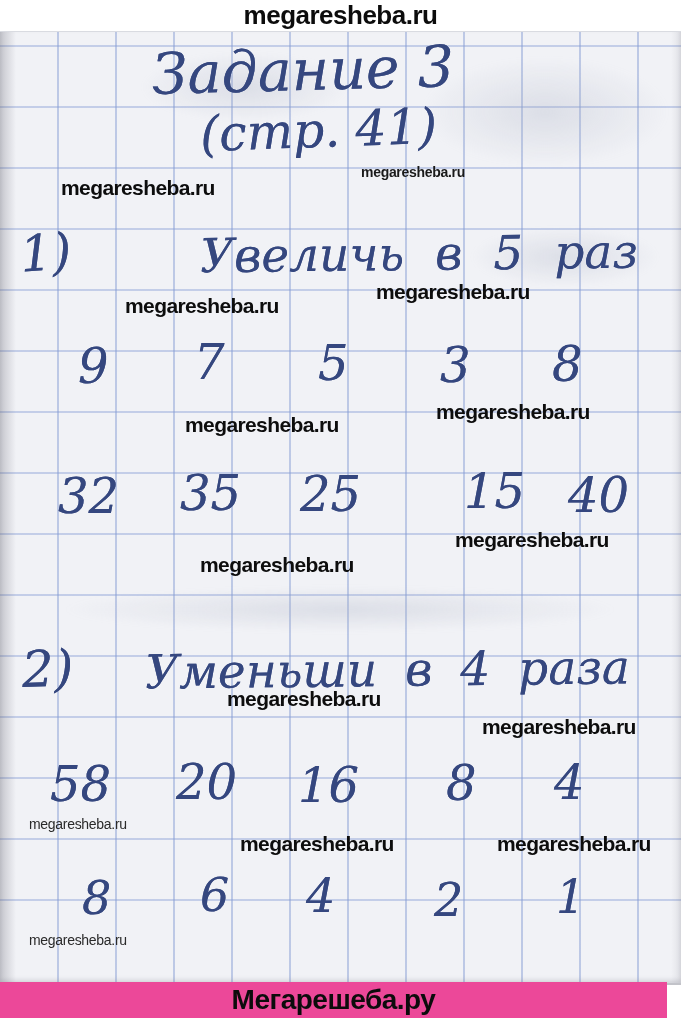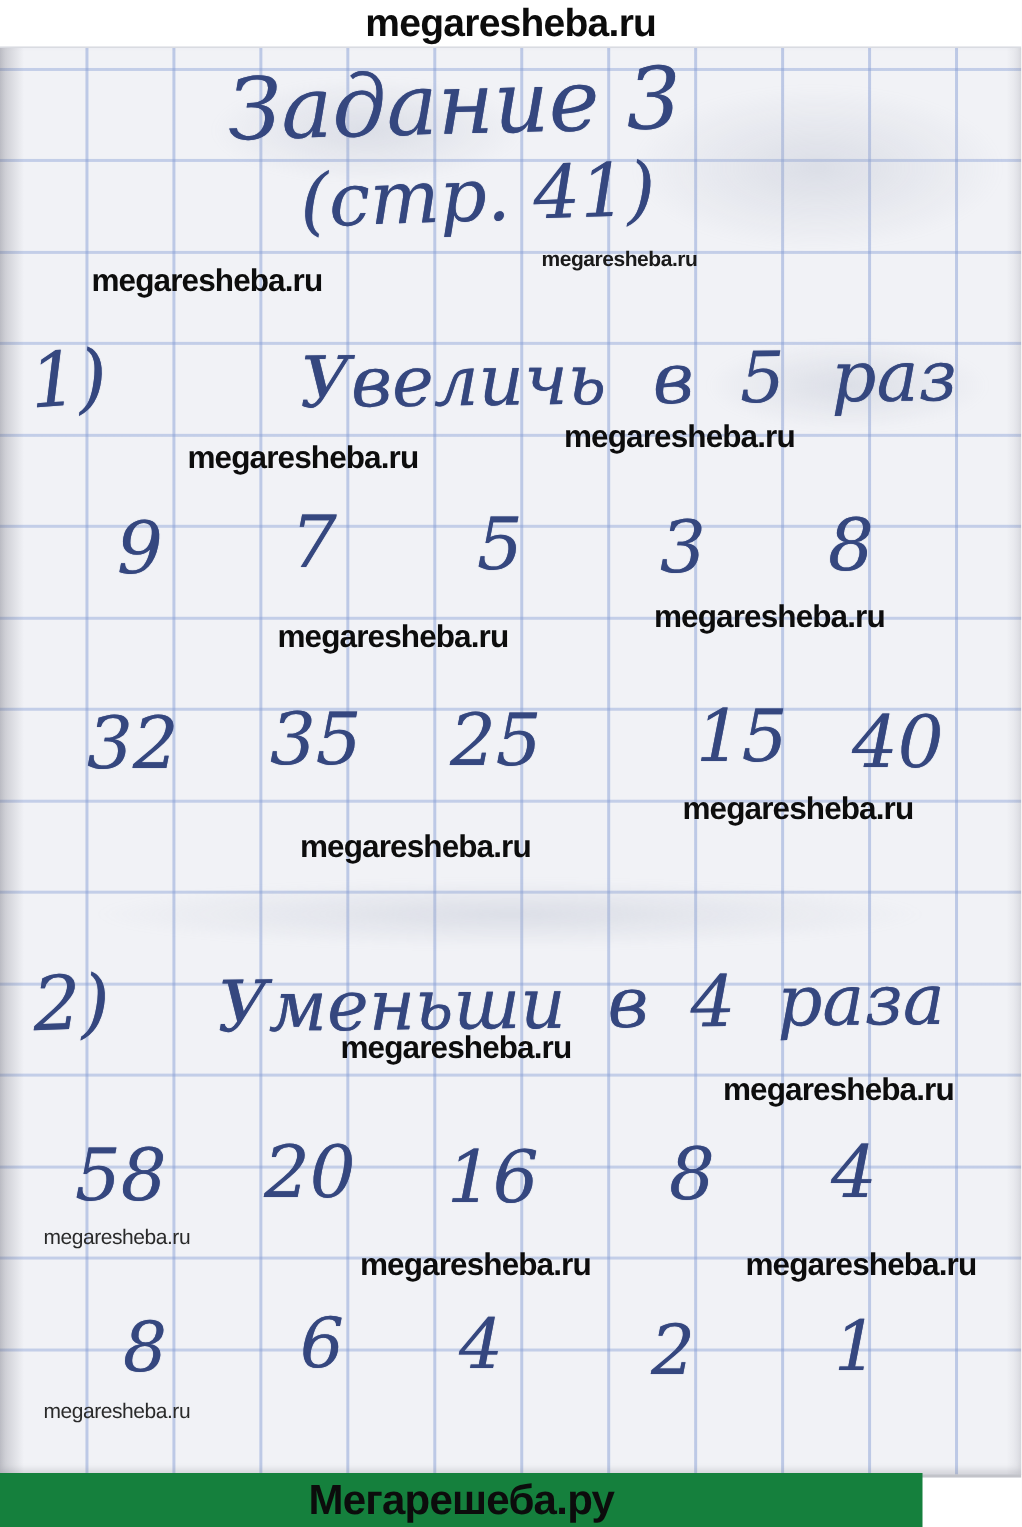--- a/index.html
+++ b/index.html
@@ -6,21 +6,21 @@
   #stage{
     position:relative;width:681px;height:1018px;overflow:hidden;
     background:#ffffff;font-family:"Liberation Sans",sans-serif;
   }
   
   .band-top{
     position:absolute;left:0;top:0;width:681px;height:31px;background:#ffffff;
     display:flex;align-items:center;justify-content:center;
   }
   .band-bottom{
-    position:absolute;left:0;top:982px;width:615px;height:36px;background:#15803d;
+    position:absolute;left:0;top:982px;width:667px;height:36px;background:#ec4899;
     display:flex;align-items:center;justify-content:center;
   }
   .brand-big{
     font-family:"Liberation Sans",sans-serif;font-weight:700;font-size:26px;
     color:#0c0c0c;letter-spacing:-0.5px;
   }
   .brand-bottom-text{font-size:28px;}
   
   .paper{
     position:absolute;left:0;top:31px;width:681px;height:951px;

